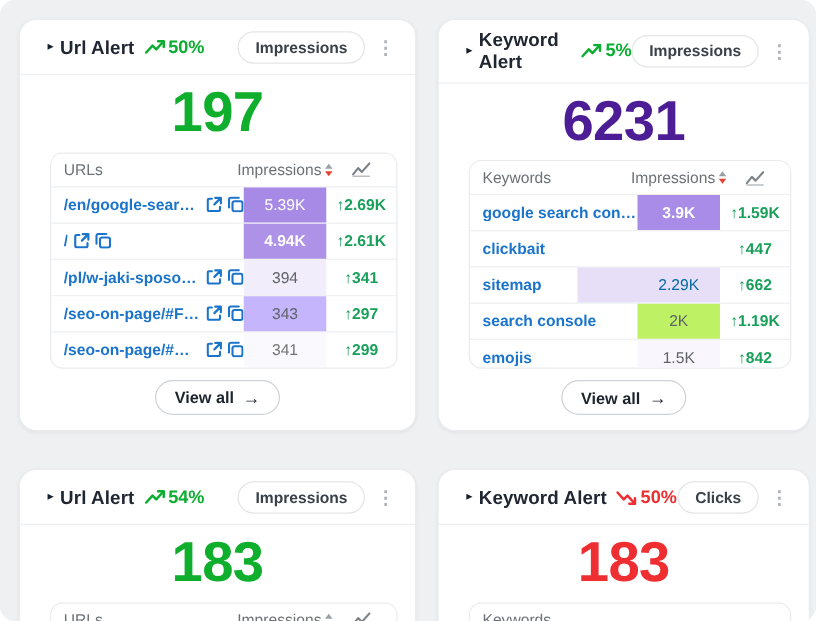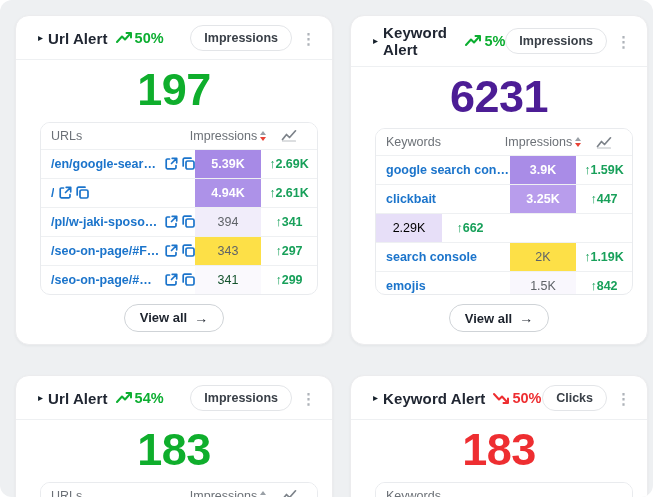--- a/index.html
+++ b/index.html
@@ -126,21 +126,21 @@
         <svg width="13" height="13" viewBox="0 0 13 13">
           <path d="M4.5 2 H2.4 C1.6 2 1.2 2.4 1.2 3.2 V10.6 C1.2 11.4 1.6 11.8 2.4 11.8 H9.8 C10.6 11.8 11 11.4 11 10.6 V8.5" fill="none" stroke="#1b74cb" stroke-width="1.7" stroke-linecap="round"></path>
           <path d="M7.2 1.3 h4.5 v4.5 M11.5 1.5 L6.5 6.5" fill="none" stroke="#1b74cb" stroke-width="1.7" stroke-linecap="round" stroke-linejoin="round"></path>
         </svg>
         <svg width="13" height="13" viewBox="0 0 13 13">
           <rect x="4" y="4" width="8" height="8" rx="1.6" fill="none" stroke="#1b74cb" stroke-width="1.7"></rect>
           <path d="M9 1.2 H2.6 C1.8 1.2 1.2 1.8 1.2 2.6 V9" fill="none" stroke="#1b74cb" stroke-width="1.7" stroke-linecap="round"></path>
         </svg>
       </span>
     </div>
-    <div class="c-val" style="background: rgb(167, 138, 230); color: rgb(255, 255, 255); font-weight: 700;">5.39K</div>
+    <div class="c-val" style="background: rgb(167, 138, 230); color: rgb(255, 255, 255); font-weight: 400;">5.39K</div>
     <div class="c-delta">↑2.69K</div>
   </div>
 
   <div class="t-row">
     <div class="c-label">
       <span class="row-label">/</span>
       <span class="link-icons">
         <svg width="13" height="13" viewBox="0 0 13 13">
           <path d="M4.5 2 H2.4 C1.6 2 1.2 2.4 1.2 3.2 V10.6 C1.2 11.4 1.6 11.8 2.4 11.8 H9.8 C10.6 11.8 11 11.4 11 10.6 V8.5" fill="none" stroke="#1b74cb" stroke-width="1.7" stroke-linecap="round"></path>
           <path d="M7.2 1.3 h4.5 v4.5 M11.5 1.5 L6.5 6.5" fill="none" stroke="#1b74cb" stroke-width="1.7" stroke-linecap="round" stroke-linejoin="round"></path>
@@ -180,39 +180,39 @@
         <svg width="13" height="13" viewBox="0 0 13 13">
           <path d="M4.5 2 H2.4 C1.6 2 1.2 2.4 1.2 3.2 V10.6 C1.2 11.4 1.6 11.8 2.4 11.8 H9.8 C10.6 11.8 11 11.4 11 10.6 V8.5" fill="none" stroke="#1b74cb" stroke-width="1.7" stroke-linecap="round"></path>
           <path d="M7.2 1.3 h4.5 v4.5 M11.5 1.5 L6.5 6.5" fill="none" stroke="#1b74cb" stroke-width="1.7" stroke-linecap="round" stroke-linejoin="round"></path>
         </svg>
         <svg width="13" height="13" viewBox="0 0 13 13">
           <rect x="4" y="4" width="8" height="8" rx="1.6" fill="none" stroke="#1b74cb" stroke-width="1.7"></rect>
           <path d="M9 1.2 H2.6 C1.8 1.2 1.2 1.8 1.2 2.6 V9" fill="none" stroke="#1b74cb" stroke-width="1.7" stroke-linecap="round"></path>
         </svg>
       </span>
     </div>
-    <div class="c-val" style="background: #fde047; color: rgb(95, 99, 104);">343</div>
+    <div class="c-val" style="background: #c4b5fd; color: rgb(95, 99, 104);">343</div>
     <div class="c-delta">↑297</div>
   </div>
 
   <div class="t-row">
     <div class="c-label">
       <span class="row-label">/seo-on-page/#%C2...</span>
       <span class="link-icons">
         <svg width="13" height="13" viewBox="0 0 13 13">
           <path d="M4.5 2 H2.4 C1.6 2 1.2 2.4 1.2 3.2 V10.6 C1.2 11.4 1.6 11.8 2.4 11.8 H9.8 C10.6 11.8 11 11.4 11 10.6 V8.5" fill="none" stroke="#1b74cb" stroke-width="1.7" stroke-linecap="round"></path>
           <path d="M7.2 1.3 h4.5 v4.5 M11.5 1.5 L6.5 6.5" fill="none" stroke="#1b74cb" stroke-width="1.7" stroke-linecap="round" stroke-linejoin="round"></path>
         </svg>
         <svg width="13" height="13" viewBox="0 0 13 13">
           <rect x="4" y="4" width="8" height="8" rx="1.6" fill="none" stroke="#1b74cb" stroke-width="1.7"></rect>
           <path d="M9 1.2 H2.6 C1.8 1.2 1.2 1.8 1.2 2.6 V9" fill="none" stroke="#1b74cb" stroke-width="1.7" stroke-linecap="round"></path>
         </svg>
       </span>
     </div>
-    <div class="c-val" style="background: rgb(250, 249, 253); color: #14532d;">341</div>
+    <div class="c-val" style="background: rgb(250, 249, 253); color: #737373;">341</div>
     <div class="c-delta">↑299</div>
   </div>
 </div>
     </div>
 
     <div class="view-wrap">
       <button class="view-all">
         <span>View all</span>
         <span class="arr">→</span>
       </button>
@@ -263,35 +263,38 @@
     </div>
     <div class="c-val" style="background: rgb(169, 140, 231); color: rgb(255, 255, 255); font-weight: 700;">3.9K</div>
     <div class="c-delta">↑1.59K</div>
   </div>
 
   <div class="t-row">
     <div class="c-label">
       <span class="row-label">clickbait</span>
 
     </div>
-    <div class="c-val" style="background: rgb(184, 157, 236); color: rgb(255, 255, 255); font-weight: 700;">3.25K</div>
     <div class="c-delta">↑447</div>
   </div>
 
   <div class="t-row">
-    <div class="c-val" style="background: rgb(231, 223, 248); color: #000000;">2.29K</div>
+    <div class="c-label">
+      <span class="row-label">sitemap</span>
+
+    </div>
+    <div class="c-val" style="background: rgb(231, 223, 248); color: #0369a1; padding-left: 48px;">2.29K</div>
     <div class="c-delta">↑662</div>
   </div>
 
   <div class="t-row">
     <div class="c-label">
       <span class="row-label">search console</span>
 
     </div>
-    <div class="c-val" style="background: #fde047; color: rgb(95, 99, 104); text-align: center;">2K</div>
+    <div class="c-val" style="background: #bef264; color: rgb(95, 99, 104); text-align: center;">2K</div>
     <div class="c-delta">↑1.19K</div>
   </div>
 
   <div class="t-row">
     <div class="c-label">
       <span class="row-label">emojis</span>
 
     </div>
     <div class="c-val" style="background: rgb(249, 247, 253); color: rgb(95, 99, 104);">1.5K</div>
     <div class="c-delta">↑842</div>

